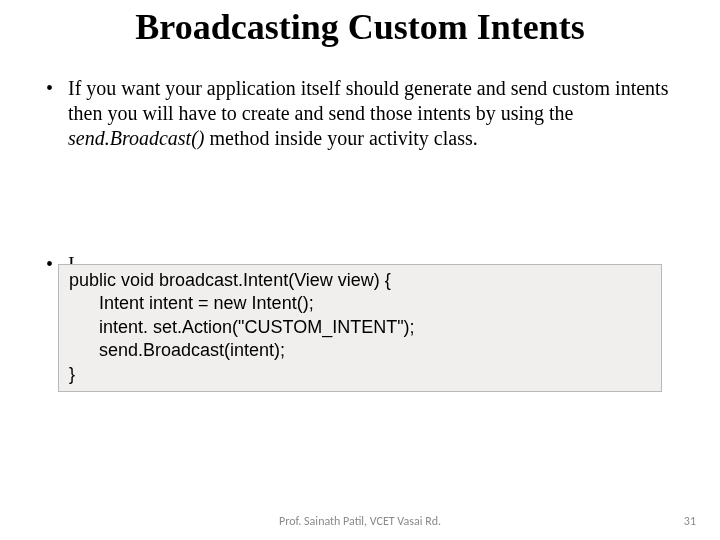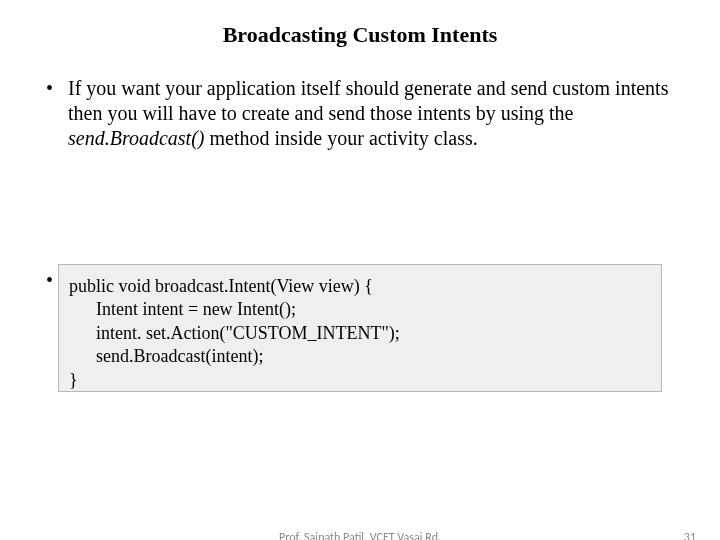--- a/index.html
+++ b/index.html
@@ -15,22 +15,22 @@
   }
   .slide {
     width: 720px;
     height: 540px;
     position: relative;
     box-sizing: border-box;
   }
   .title {
     text-align: center;
     font-weight: bold;
-    font-size: 22px;
-    margin-top: 22px;
+    font-size: 36px;
+    margin-top: 6px;
     margin-bottom: 28px;
   }
   .body {
     padding: 0 20px 0 40px;
   }
   ul {
     list-style: none;
     padding: 0;
     margin: 0;
   }
@@ -47,28 +47,28 @@
     left: 6px;
     top: 0;
     font-size: 20px;
   }
   .italic {
     font-style: italic;
   }
   .code-block {
     position: absolute;
     left: 58px;
-    top: 242px;
+    top: 258px;
     width: 604px;
     height: 128px;
     background: #f0efed;
     border: 1px solid #b9b8b6;
     box-sizing: border-box;
-    padding: 10px 10px 6px 10px;
-    font-family: Liberation Serif, serif;
+    padding: 4px 10px 6px 10px;
+    font-family: Liberation Sans, sans-serif;
     font-size: 18px;
     line-height: 1.3;
     white-space: pre;
     color: #000;
     overflow: hidden;
   }
   .hidden-bullet {
     position: absolute;
     left: 40px;
     top: 246px;

